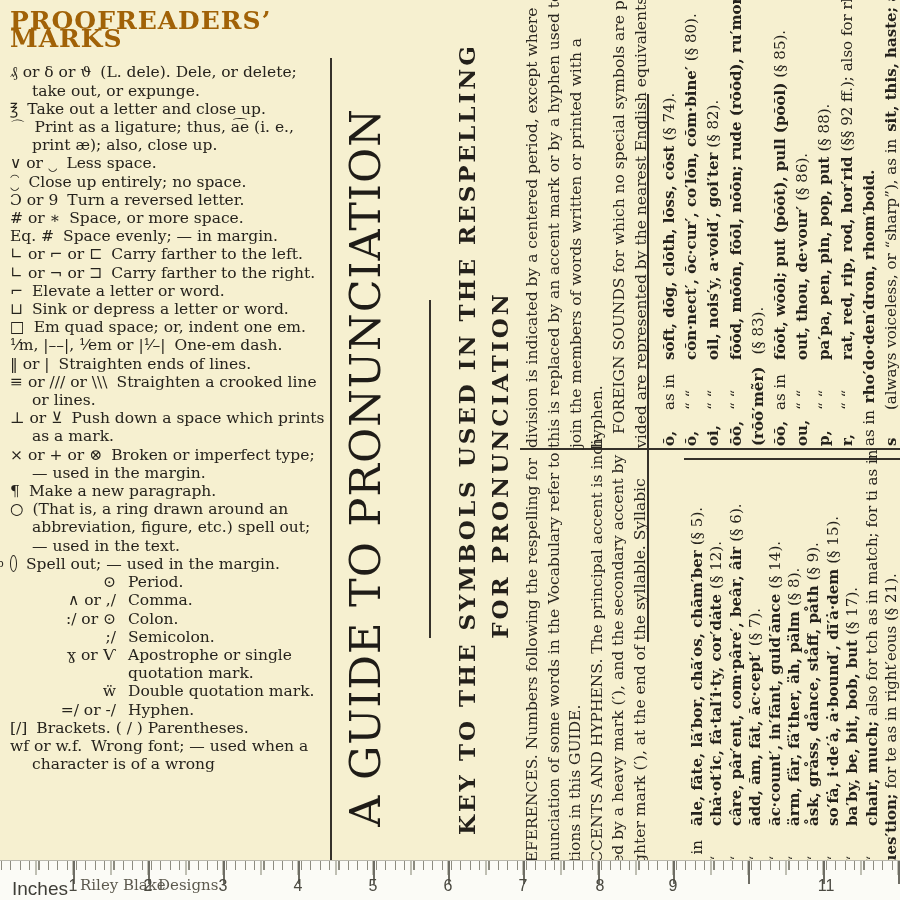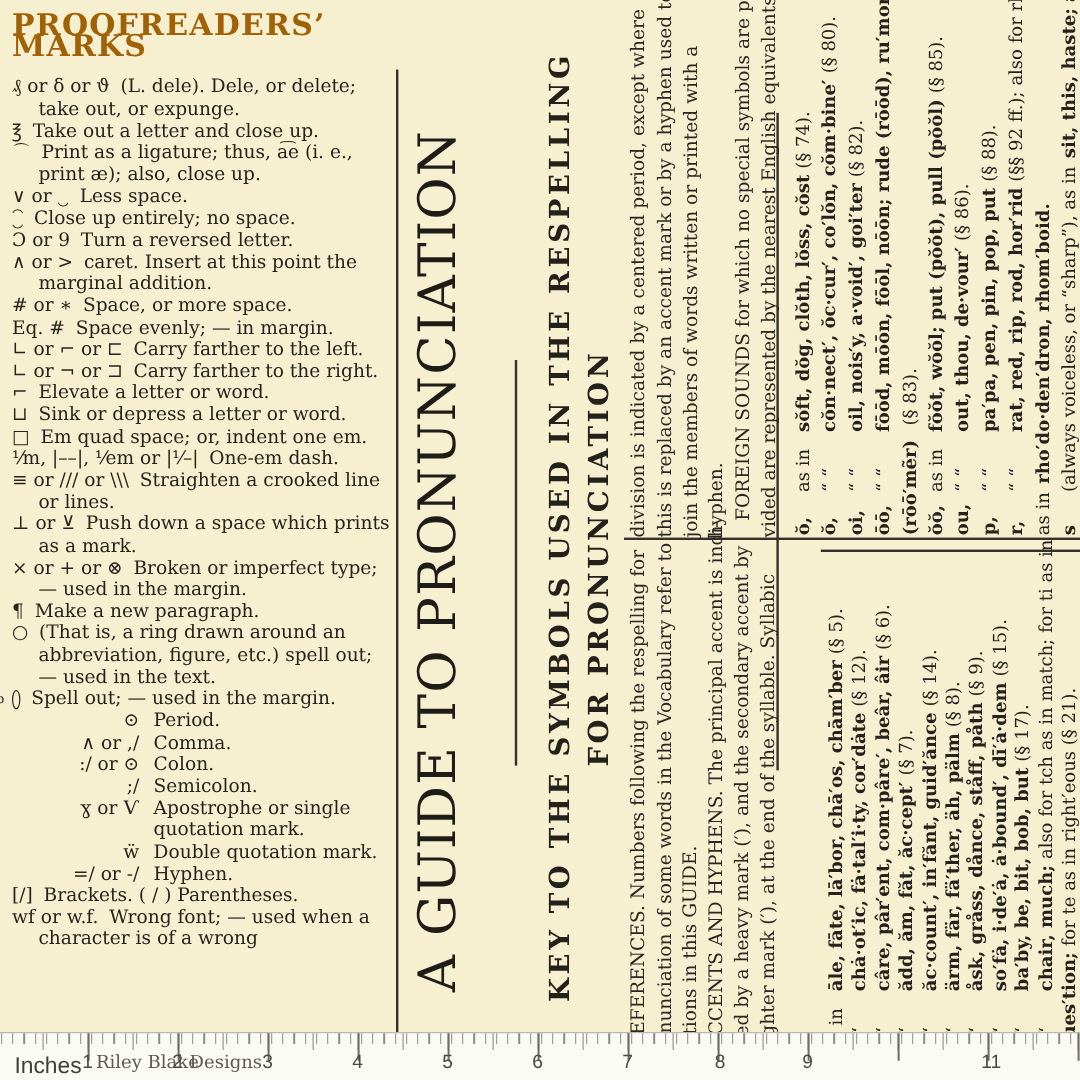--- a/index.html
+++ b/index.html
@@ -67,29 +67,29 @@
 
   <div id="pm">
     <h1>PROOFREADERS’ MARKS</h1>
 
     <div class="pmi"><span class="pm-sym">₰ or ẟ or ϑ</span><span>(L. dele).  Dele, or delete; take out, or expunge.</span></div>
     <div class="pmi"><span class="pm-sym">℥</span><span>Take out a letter and close up.</span></div>
     <div class="pmi"><span class="pm-sym">⌒</span><span>Print as a ligature; thus, a͡e (i. e., print æ); also, close up.</span></div>
     <div class="pmi"><span class="pm-sym">∨ or ‿</span><span>Less space.</span></div>
     <div class="pmi"><span class="pm-sym">⁐</span><span>Close up entirely; no space.</span></div>
     <div class="pmi"><span class="pm-sym">Ɔ or 9</span><span>Turn a reversed letter.</span></div>
-    <div class="pmi"><span class="pm-sym">∧ or &gt;</span><span>caret.  Insert at this point the marginal addition.</span></div>
     <div class="pmi"><span class="pm-sym"># or ∗</span><span>Space, or more space.</span></div>
     <div class="pmi"><span class="pm-sym">Eq. #</span><span>Space evenly; — in margin.</span></div>
     <div class="pmi"><span class="pm-sym">∟ or ⌐ or ⊏</span><span>Carry farther to the left.</span></div>
     <div class="pmi"><span class="pm-sym">∟ or ¬ or ⊐</span><span>Carry farther to the right.</span></div>
     <div class="pmi"><span class="pm-sym">⌐</span><span>Elevate a letter or word.</span></div>
     <div class="pmi"><span class="pm-sym">⊔</span><span>Sink or depress a letter or word.</span></div>
     <div class="pmi"><span class="pm-sym">□</span><span>Em quad space; or, indent one em.</span></div>
     <div class="pmi"><span class="pm-sym">¹⁄m, |––|, ¹⁄em or |¹⁄–|</span><span>One-em dash.</span></div>
+    <div class="pmi"><span class="pm-sym">‖ or |</span><span>Straighten ends of lines.</span></div>
     <div class="pmi"><span class="pm-sym">≡ or /// or \\\</span><span>Straighten a crooked line or lines.</span></div>
     <div class="pmi"><span class="pm-sym">⊥ or ⊻</span><span>Push down a space which prints as a mark.</span></div>
     <div class="pmi"><span class="pm-sym">× or + or ⊗</span><span>Broken or imperfect type; — used in the margin.</span></div>
     <div class="pmi"><span class="pm-sym">¶</span><span>Make a new paragraph.</span></div>
     <div class="pmi"><span class="pm-sym">○</span><span>(That is, a ring drawn around an abbreviation, figure, etc.) spell out; — used in the text.</span></div>
     <div class="pmi"><span class="pm-sym circ">sp</span><span>Spell out; — used in the margin.</span></div>
     <div class="pmi tabbed">
         <span class="pm-sym">⊙</span>
         <span class="pm-txt">Period.</span>
       </div>

